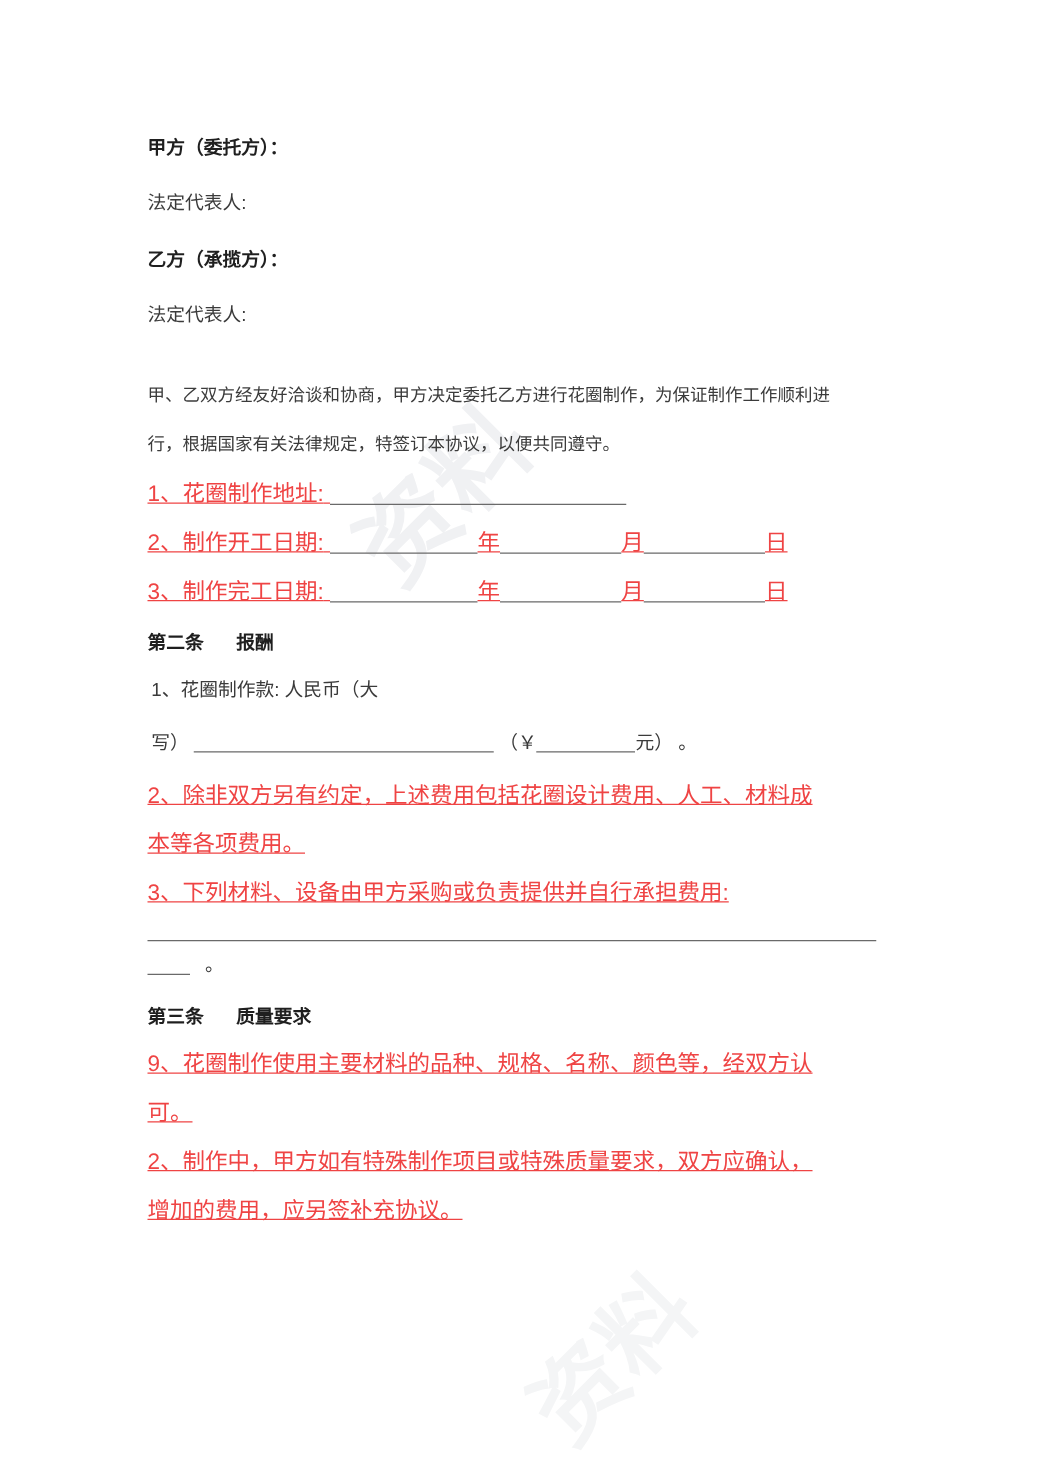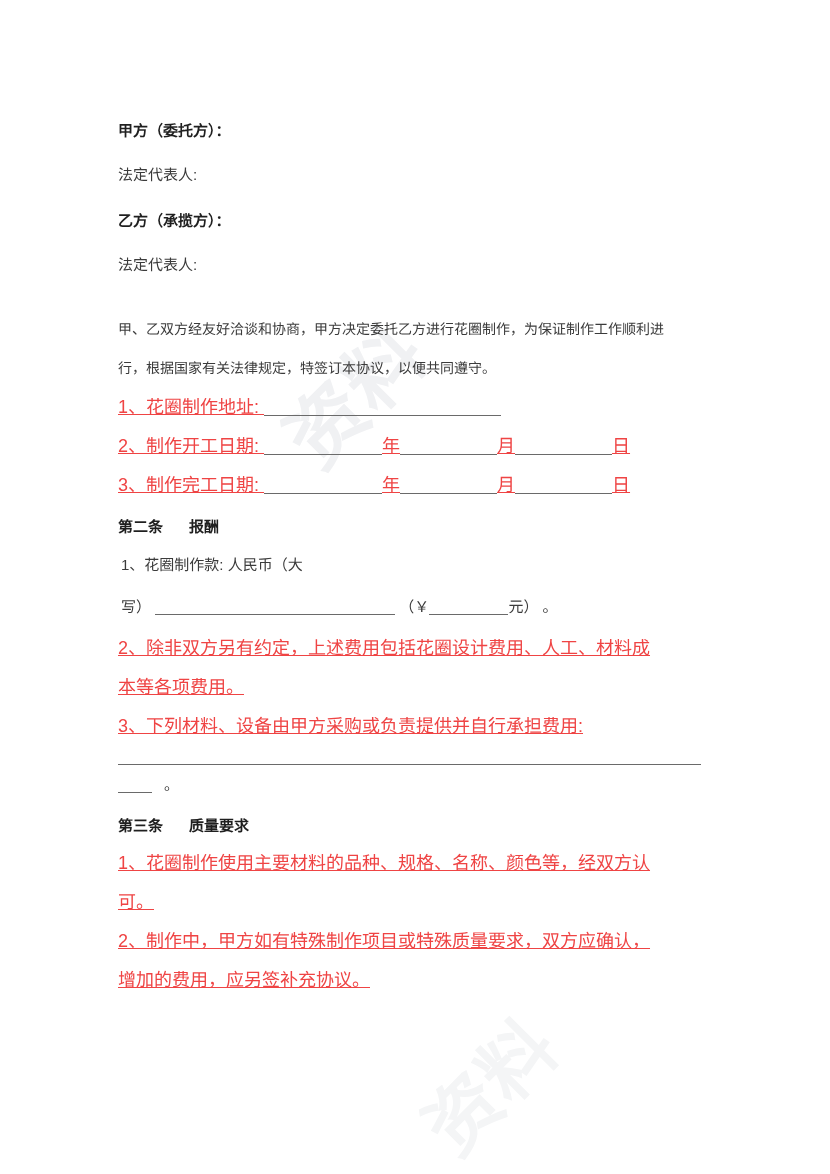--- a/index.html
+++ b/index.html
@@ -48,21 +48,21 @@
     font-size: 74px;
     transform: rotate(-45deg);
     transform-origin: left top;
     color: #f4f5f6;
   }
 
   
   #page {
     position: relative;
     z-index: 1;
-    padding: 12px 120px 0 118px;
+    padding: 0 120px 0 118px;
     box-sizing: border-box;
     width: 787px;
   }
 
   .spacer-top { height: 104px; }
 
   
   .party-head {
     font-weight: 700;
     color: #1f1f1f;
@@ -185,17 +185,17 @@
   <p class="item">2、除非双方另有约定，上述费用包括花圈设计费用、人工、材料成本等各项费用。</p>
 
   <p class="item">3、下列材料、设备由甲方采购或负责提供并自行承担费用:</p>
 
   <div class="rule-full"></div>
 
   <p class="rule-row"><span class="blank b-short"></span><span class="sp"></span><span class="period-small">。</span></p>
 
   <p class="clause-title"><span>第三条</span><span class="gapx"></span><span>质量要求</span></p>
 
-  <p class="item">1、花圈制作使用主要材料的品种、规格、名称、颜色等，经双方认可。</p>
+  <p class="item">9、花圈制作使用主要材料的品种、规格、名称、颜色等，经双方认可。</p>
 
   <p class="item">2、制作中，甲方如有特殊制作项目或特殊质量要求，双方应确认，增加的费用，应另签补充协议。</p>
 
 </div>
 
 </body></html>

